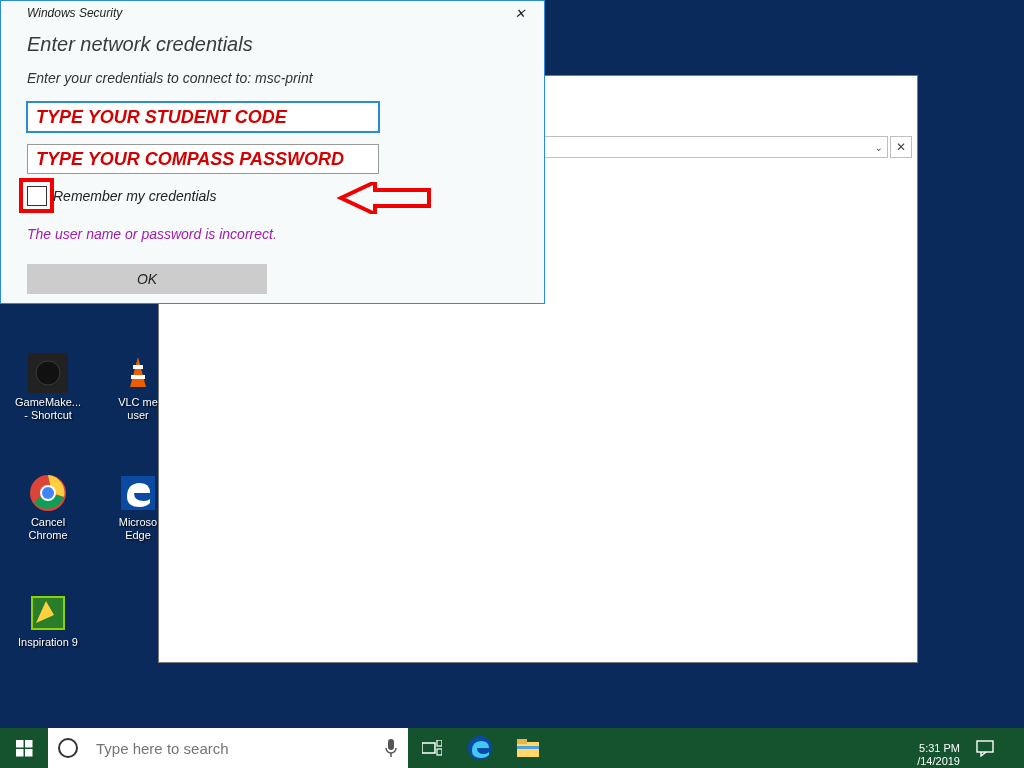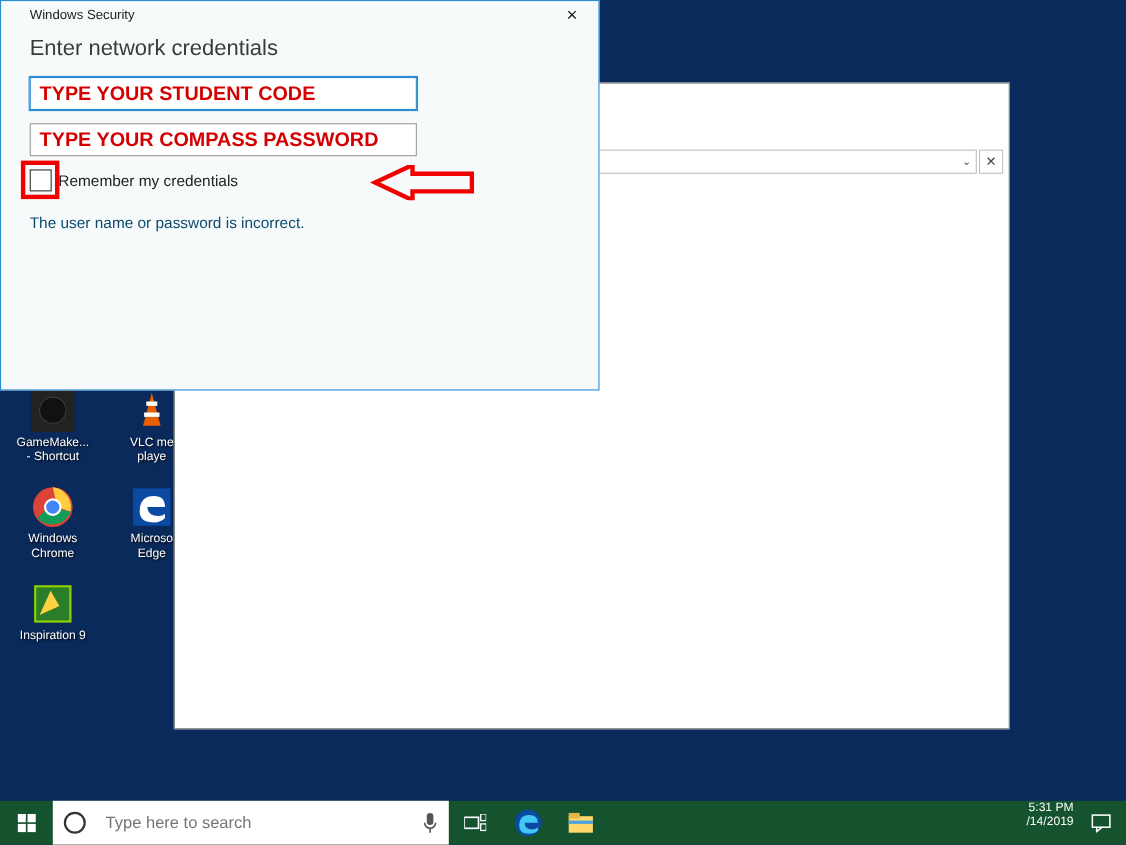--- a/index.html
+++ b/index.html
@@ -1,61 +1,61 @@
 <!DOCTYPE html>
 <html><head>
 <meta charset="utf-8">
 <style>
   * { margin: 0; padding: 0; box-sizing: border-box; font-family: "Segoe UI", Tahoma, sans-serif; }
   html, body { width: 1024px; height: 768px; overflow: hidden; background: #0a2a5c; position: relative; }
 
   
   .desktop { position: absolute; top: 0; left: 0; width: 1024px; height: 728px; }
-  .icon-col { position: absolute; width: 80px; display: flex; flex-direction: column; align-items: center; }
+  .icon-col { position: absolute; width: 80px; display: flex; flex-direction: column; align-items: center; gap: 32px; }
   .desktop-icon { width: 80px; margin-bottom: 18px; display: flex; flex-direction: column; align-items: center; cursor: default; }
   .desktop-icon .ico { width: 42px; height: 42px; display: flex; align-items: center; justify-content: center; }
   .desktop-icon .label { color: #fff; font-size: 11px; text-align: center; text-shadow: 1px 1px 2px #000; line-height: 13px; margin-top: 2px; }
 
   
   .bg-window { position: absolute; top: 75px; left: 158px; width: 760px; height: 588px; background: #fff; border: 1px solid #7a7a7a; }
   .bg-combo { position: absolute; top: 60px; left: 5px; right: 5px; display: flex; }
   .bg-combo .slot { flex: 1; height: 22px; border: 1px solid #bfbfbf; background: #fff; display: flex; align-items: center; justify-content: flex-end; padding-right: 4px; }
   .bg-combo .chev { font-size: 10px; color: #555; }
   .bg-combo .closebtn { width: 22px; height: 22px; border: 1px solid #bfbfbf; margin-left: 2px; display: flex; align-items: center; justify-content: center; font-size: 12px; color: #444; }
 
   
-  .dialog { position: absolute; top: 0; left: 0; width: 545px; height: 355px; background: #F7FAFB; border: 1px solid #2a8dd4; }
+  .dialog { position: absolute; top: 0; left: 0; width: 545px; height: 304px; background: #F7FAFB; border: 1px solid #2a8dd4; font-style: italic; }
   .dlg-titlebar { height: 24px; display: flex; align-items: center; justify-content: space-between; padding: 0 8px; }
   .dlg-title { font-size: 12px; color: #222; padding-left: 18px; }
   .dlg-close { width: 32px; height: 20px; display: flex; align-items: center; justify-content: center; font-size: 13px; color: #222; cursor: default; }
   .dlg-body { padding: 8px 26px 15px 26px; }
   .dlg-heading { font-size: 20px; color: #3a3a3a; font-weight: 400; margin-bottom: 14px; }
   .dlg-subtext { font-size: 14px; color: #333; margin-bottom: 16px; }
   .inp { width: 352px; height: 30px; border: 1px solid #999; padding: 0 8px; font-size: 18px; font-weight: bold; color: #d40000; margin-bottom: 12px; display: flex; align-items: center; background: #fff; }
   .inp.focus { border: 1px solid #2a8dd4; outline: 1px solid #2a8dd4; }
   .check-row { display: flex; align-items: center; margin-top: 10px; margin-bottom: 20px; position: relative; }
   .check-outline { width: 35px; height: 35px; border: 4px solid #f20000; position: absolute; left: -8px; top: -8px; }
   .checkbox { width: 20px; height: 20px; border: 1px solid #333; margin-right: 6px; background: #fff; z-index: 1; }
   .check-label { font-size: 14px; color: #222; z-index: 1; }
   .arrow { position: absolute; left: 308px; top: -4px; }
   .arrow svg { display: block; }
-  .error { color: #0c4a6e; font-size: 14px; margin-bottom: 22px; }
+  .error { color: #a21caf; font-size: 14px; margin-bottom: 22px; }
   .btn-row { display: flex; gap: 10px; }
   .btn { flex: 0 0 240px; height: 30px; background: #ccc; display: flex; align-items: center; justify-content: center; font-size: 14px; color: #222; }
 
   
   .taskbar { position: absolute; left: 0; bottom: 0; width: 1024px; height: 40px; background: #14532d; display: flex; align-items: center; color: #fff; }
   .start { width: 48px; height: 40px; display: flex; align-items: center; justify-content: center; }
   .cortana-o { width: 40px; height: 40px; display: flex; align-items: center; justify-content: center; }
   .search { height: 40px; width: 360px; background: #fff; display: flex; align-items: center; color: #777; }
   .search input { border: 0; outline: 0; font-size: 15px; color: #777; flex: 1; background: transparent; padding-left: 8px; }
   .search .mic { width: 34px; height: 40px; display: flex; align-items: center; justify-content: center; color: #555; }
   .taskbtn { width: 48px; height: 40px; display: flex; align-items: center; justify-content: center; }
   .spacer { flex: 1; }
-  .tray { display: flex; align-items: flex-start; padding-right: 6px; }
+  .tray { display: flex; align-items: flex-end; padding-right: 22px; }
   .clock { font-size: 11px; text-align: right; line-height: 13px; margin: 0 8px; color: #fff; }
   .notif { width: 34px; height: 40px; display: flex; align-items: center; justify-content: center; }
 </style>
 </head>
 <body>
 
 <div class="desktop">
   <div class="icon-col" style="left:8px; top:352px;">
     <div class="desktop-icon">
       <div class="ico">
@@ -70,21 +70,21 @@
       <div class="ico">
           <svg width="40" height="40">
             <circle cx="20" cy="20" r="18" fill="#db4437"></circle>
             <circle cx="20" cy="20" r="18" fill="none"></circle>
             <path d="M20 2 A18 18 0 0 1 36 24 L24 20 Z" fill="#ffcd40"></path>
             <path d="M36 24 A18 18 0 0 1 6 30 L16 20 Z" fill="#0f9d58"></path>
             <circle cx="20" cy="20" r="8" fill="#fff"></circle>
             <circle cx="20" cy="20" r="6" fill="#4285f4"></circle>
           </svg>
         </div>
-      <div class="label"><span>Windows</span><br><span>Chrome</span></div>
+      <div class="label"><span>Cancel</span><br><span>Chrome</span></div>
     </div>
     <div class="desktop-icon">
       <div class="ico">
           <svg width="40" height="40">
             <rect x="4" y="4" width="32" height="32" fill="#2a7e2a" stroke="#8fd000" stroke-width="2"></rect>
             <polygon points="8,30 18,8 26,22" fill="#ffd040"></polygon>
           </svg>
         </div>
       <div class="label"><span>Inspiration 9</span></div>
     </div>
@@ -92,21 +92,21 @@
 
   <div class="icon-col" style="left:98px; top:352px;">
     <div class="desktop-icon">
       <div class="ico">
           <svg width="40" height="40">
             <polygon points="20,4 28,34 12,34" fill="#e85e00"></polygon>
             <rect x="15" y="12" width="10" height="4" fill="#fff"></rect>
             <rect x="13" y="22" width="14" height="4" fill="#fff"></rect>
           </svg>
         </div>
-      <div class="label"><span>VLC me</span><br><span>playe</span></div>
+      <div class="label"><span>VLC me</span><br><span>user</span></div>
     </div>
     <div class="desktop-icon">
       <div class="ico">
           <svg width="40" height="40">
             <rect x="3" y="3" width="34" height="34" fill="#0b4aa2"></rect>
             <path d="M9 24 Q9 10 22 10 Q32 10 32 20 L16 20 Q16 28 26 28 Q30 28 32 26 L32 30 Q28 34 22 34 Q9 34 9 24" fill="#fff"></path>
           </svg>
         </div>
       <div class="label"><span>Microso</span><br><span>Edge</span></div>
     </div>
@@ -126,38 +126,40 @@
 
 <div class="dialog">
   <div class="dlg-titlebar">
     <div class="dlg-title">Windows Security</div>
     <div class="dlg-close">
         <span>✕</span>
       </div>
   </div>
   <div class="dlg-body">
     <div class="dlg-heading">Enter network credentials</div>
+    <div class="dlg-subtext">Enter your credentials to connect to: msc-print</div>
 
     <div class="inp focus">TYPE YOUR STUDENT CODE</div>
     <div class="inp">TYPE YOUR COMPASS PASSWORD</div>
 
     <div class="check-row">
       <div class="check-outline"></div>
       <div class="checkbox"></div>
       <div class="check-label">Remember my credentials</div>
       <div class="arrow">
         <svg width="96" height="32">
             <path d="M94 8 L94 24 L40 24 L40 32 L6 16 L40 0 L40 8 Z" fill="none" stroke="#f20000" stroke-width="4" stroke-linejoin="miter"></path>
           </svg>
       </div>
     </div>
 
     <div class="error">The user name or password is incorrect.</div>
 
     <div class="btn-row">
+      <div class="btn">OK</div>
     </div>
   </div>
 </div>
 
 <div class="taskbar">
   <div class="start">
     <svg width="17" height="17">
         <rect x="0" y="0" width="7.5" height="7.5" fill="#fff"></rect>
         <rect x="9" y="0" width="7.5" height="7.5" fill="#fff"></rect>
         <rect x="0" y="9" width="7.5" height="7.5" fill="#fff"></rect>

